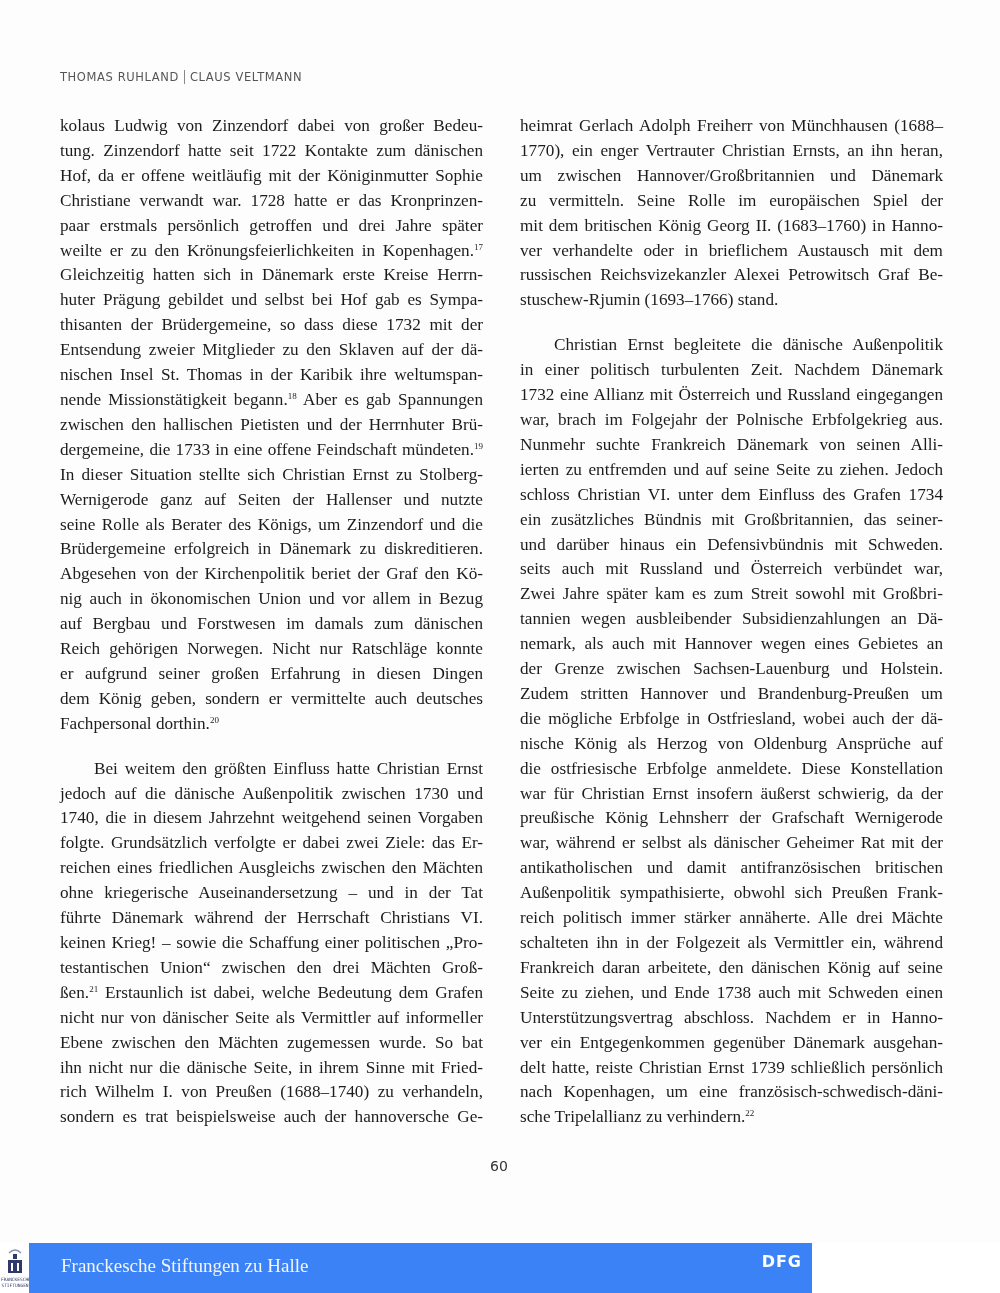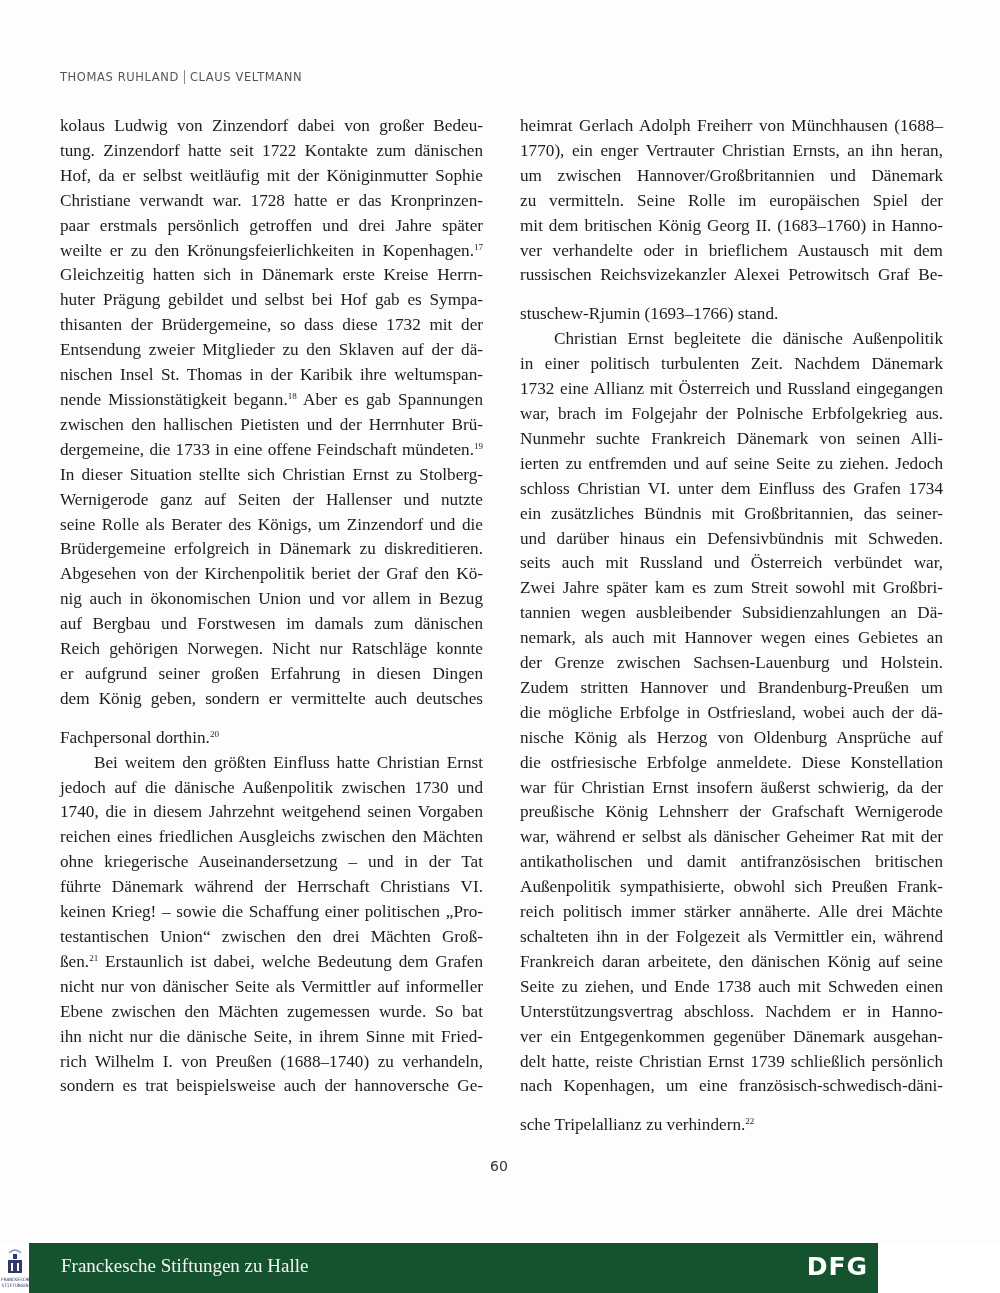--- a/index.html
+++ b/index.html
@@ -4,43 +4,43 @@
 <style>
   html, body { margin: 0; padding: 0; background: #ffffff; }
   body { width: 1000px; height: 1293px; position: relative; overflow: hidden; font-family: "Liberation Serif", "DejaVu Serif", serif; color: #1c1c1c; }
   .page { position: absolute; left: 0; top: 0; width: 1000px; height: 1243px; background: #fdfdfd; }
   .running-head { position: absolute; left: 60px; top: 70px; font-family: "DejaVu Sans", "Liberation Sans", sans-serif; font-size: 11.5px; letter-spacing: 0.6px; color: #555; }
   .running-head .sep { display: inline-block; width: 1px; height: 14px; background: #888; vertical-align: -3px; margin: 0 5px; }
   .column { position: absolute; top: 114px; width: 423px; font-size: 17.2px; line-height: 24.9px; text-align: justify; }
   .col-left { left: 60px; }
   .col-right { left: 520px; }
   .line { display: block; white-space: nowrap; text-align-last: justify; text-align: justify; }
-  .line.last { text-align-last: left; margin-top: 14px; }
-  .line.indent { padding-left: 34px; }
+  .line.last { text-align-last: left; }
+  .line.indent { padding-left: 34px; margin-top: 20px; }
   sup { font-size: 9px; line-height: 0; vertical-align: 6px; }
   .page-number { position: absolute; left: 490px; top: 1158px; font-family: "DejaVu Sans", sans-serif; font-size: 14px; color: #333; }
   .footer { position: absolute; left: 0; top: 1243px; width: 1000px; height: 50px; background: #ffffff; }
-  .footer-bar { position: absolute; left: 29px; top: 0; width: 849px; height: 50px; background: #14532d; }
+  .footer-bar { position: absolute; left: 29px; top: 0; width: 771px; height: 50px; background: #3b82f6; padding-left: 12px; }
   .footer-title { position: absolute; left: 32px; top: 12px; font-family: "Liberation Serif", serif; font-size: 19px; color: #f4f4f4; }
-  .dfg-logo { position: absolute; right: 10px; top: 9px; font-family: "DejaVu Sans", sans-serif; font-weight: bold; font-size: 25px; color: #ffffff; letter-spacing: 1px; }
+  .dfg-logo { position: absolute; right: 10px; top: 9px; font-family: "DejaVu Sans", sans-serif; font-weight: bold; font-size: 16px; color: #ffffff; letter-spacing: 1px; }
   .foundation-logo { position: absolute; left: 3px; top: 4px; width: 24px; height: 44px; }
   .foundation-logo .logo-text { font-family: "DejaVu Sans Mono", monospace; font-size: 4.5px; color: #2f3a6a; text-align: center; line-height: 6px; position: absolute; top: 30px; left: -2px; width: 28px; }
 </style>
 </head>
 <body>
 
 <div class="page">
   <div class="running-head">
     <span>THOMAS RUHLAND</span><span class="sep"></span><span>CLAUS VELTMANN</span>
   </div>
 
   <div class="column col-left" id="col-left">
       <span class="line"><span>kolaus Ludwig von Zinzendorf dabei von großer Bedeu-</span></span>
       <span class="line"><span>tung. Zinzendorf hatte seit 1722 Kontakte zum dänischen</span></span>
-      <span class="line"><span>Hof, da er selbst weitläufig mit der Königinmutter Sophie</span></span>
+      <span class="line"><span>Hof, da er offene weitläufig mit der Königinmutter Sophie</span></span>
       <span class="line"><span>Christiane verwandt war. 1728 hatte er das Kronprinzen-</span></span>
       <span class="line"><span>paar erstmals persönlich getroffen und drei Jahre später</span></span>
       <span class="line"><span>weilte er zu den Krönungsfeierlichkeiten in Kopenhagen.</span><sup>17</sup></span>
       <span class="line"><span>Gleichzeitig hatten sich in Dänemark erste Kreise Herrn-</span></span>
       <span class="line"><span>huter Prägung gebildet und selbst bei Hof gab es Sympa-</span></span>
       <span class="line"><span>thisanten der Brüdergemeine, so dass diese 1732 mit der</span></span>
       <span class="line"><span>Entsendung zweier Mitglieder zu den Sklaven auf der dä-</span></span>
       <span class="line"><span>nischen Insel St. Thomas in der Karibik ihre weltumspan-</span></span>
       <span class="line"><span>nende Missionstätigkeit begann.</span><sup>18</sup><span> Aber es gab Spannungen</span></span>
       <span class="line"><span>zwischen den hallischen Pietisten und der Herrnhuter Brü-</span></span>
@@ -52,20 +52,21 @@
       <span class="line"><span>Abgesehen von der Kirchenpolitik beriet der Graf den Kö-</span></span>
       <span class="line"><span>nig auch in ökonomischen Union und vor allem in Bezug</span></span>
       <span class="line"><span>auf Bergbau und Forstwesen im damals zum dänischen</span></span>
       <span class="line"><span>Reich gehörigen Norwegen. Nicht nur Ratschläge konnte</span></span>
       <span class="line"><span>er aufgrund seiner großen Erfahrung in diesen Dingen</span></span>
       <span class="line"><span>dem König geben, sondern er vermittelte auch deutsches</span></span>
       <span class="line last"><span>Fachpersonal dorthin.</span><sup>20</sup></span>
       <span class="line indent"><span>Bei weitem den größten Einfluss hatte Christian Ernst</span></span>
       <span class="line"><span>jedoch auf die dänische Außenpolitik zwischen 1730 und</span></span>
       <span class="line"><span>1740, die in diesem Jahrzehnt weitgehend seinen Vorgaben</span></span>
+      <span class="line"><span>folgte. Grundsätzlich verfolgte er dabei zwei Ziele: das Er-</span></span>
       <span class="line"><span>reichen eines friedlichen Ausgleichs zwischen den Mächten</span></span>
       <span class="line"><span>ohne kriegerische Auseinandersetzung – und in der Tat</span></span>
       <span class="line"><span>führte Dänemark während der Herrschaft Christians VI.</span></span>
       <span class="line"><span>keinen Krieg! – sowie die Schaffung einer politischen „Pro-</span></span>
       <span class="line"><span>testantischen Union“ zwischen den drei Mächten Groß-</span></span>
       <span class="line"><span>ßen.</span><sup>21</sup><span> Erstaunlich ist dabei, welche Bedeutung dem Grafen</span></span>
       <span class="line"><span>nicht nur von dänischer Seite als Vermittler auf informeller</span></span>
       <span class="line"><span>Ebene zwischen den Mächten zugemessen wurde. So bat</span></span>
       <span class="line"><span>ihn nicht nur die dänische Seite, in ihrem Sinne mit Fried-</span></span>
       <span class="line"><span>rich Wilhelm I. von Preußen (1688–1740) zu verhandeln,</span></span>

